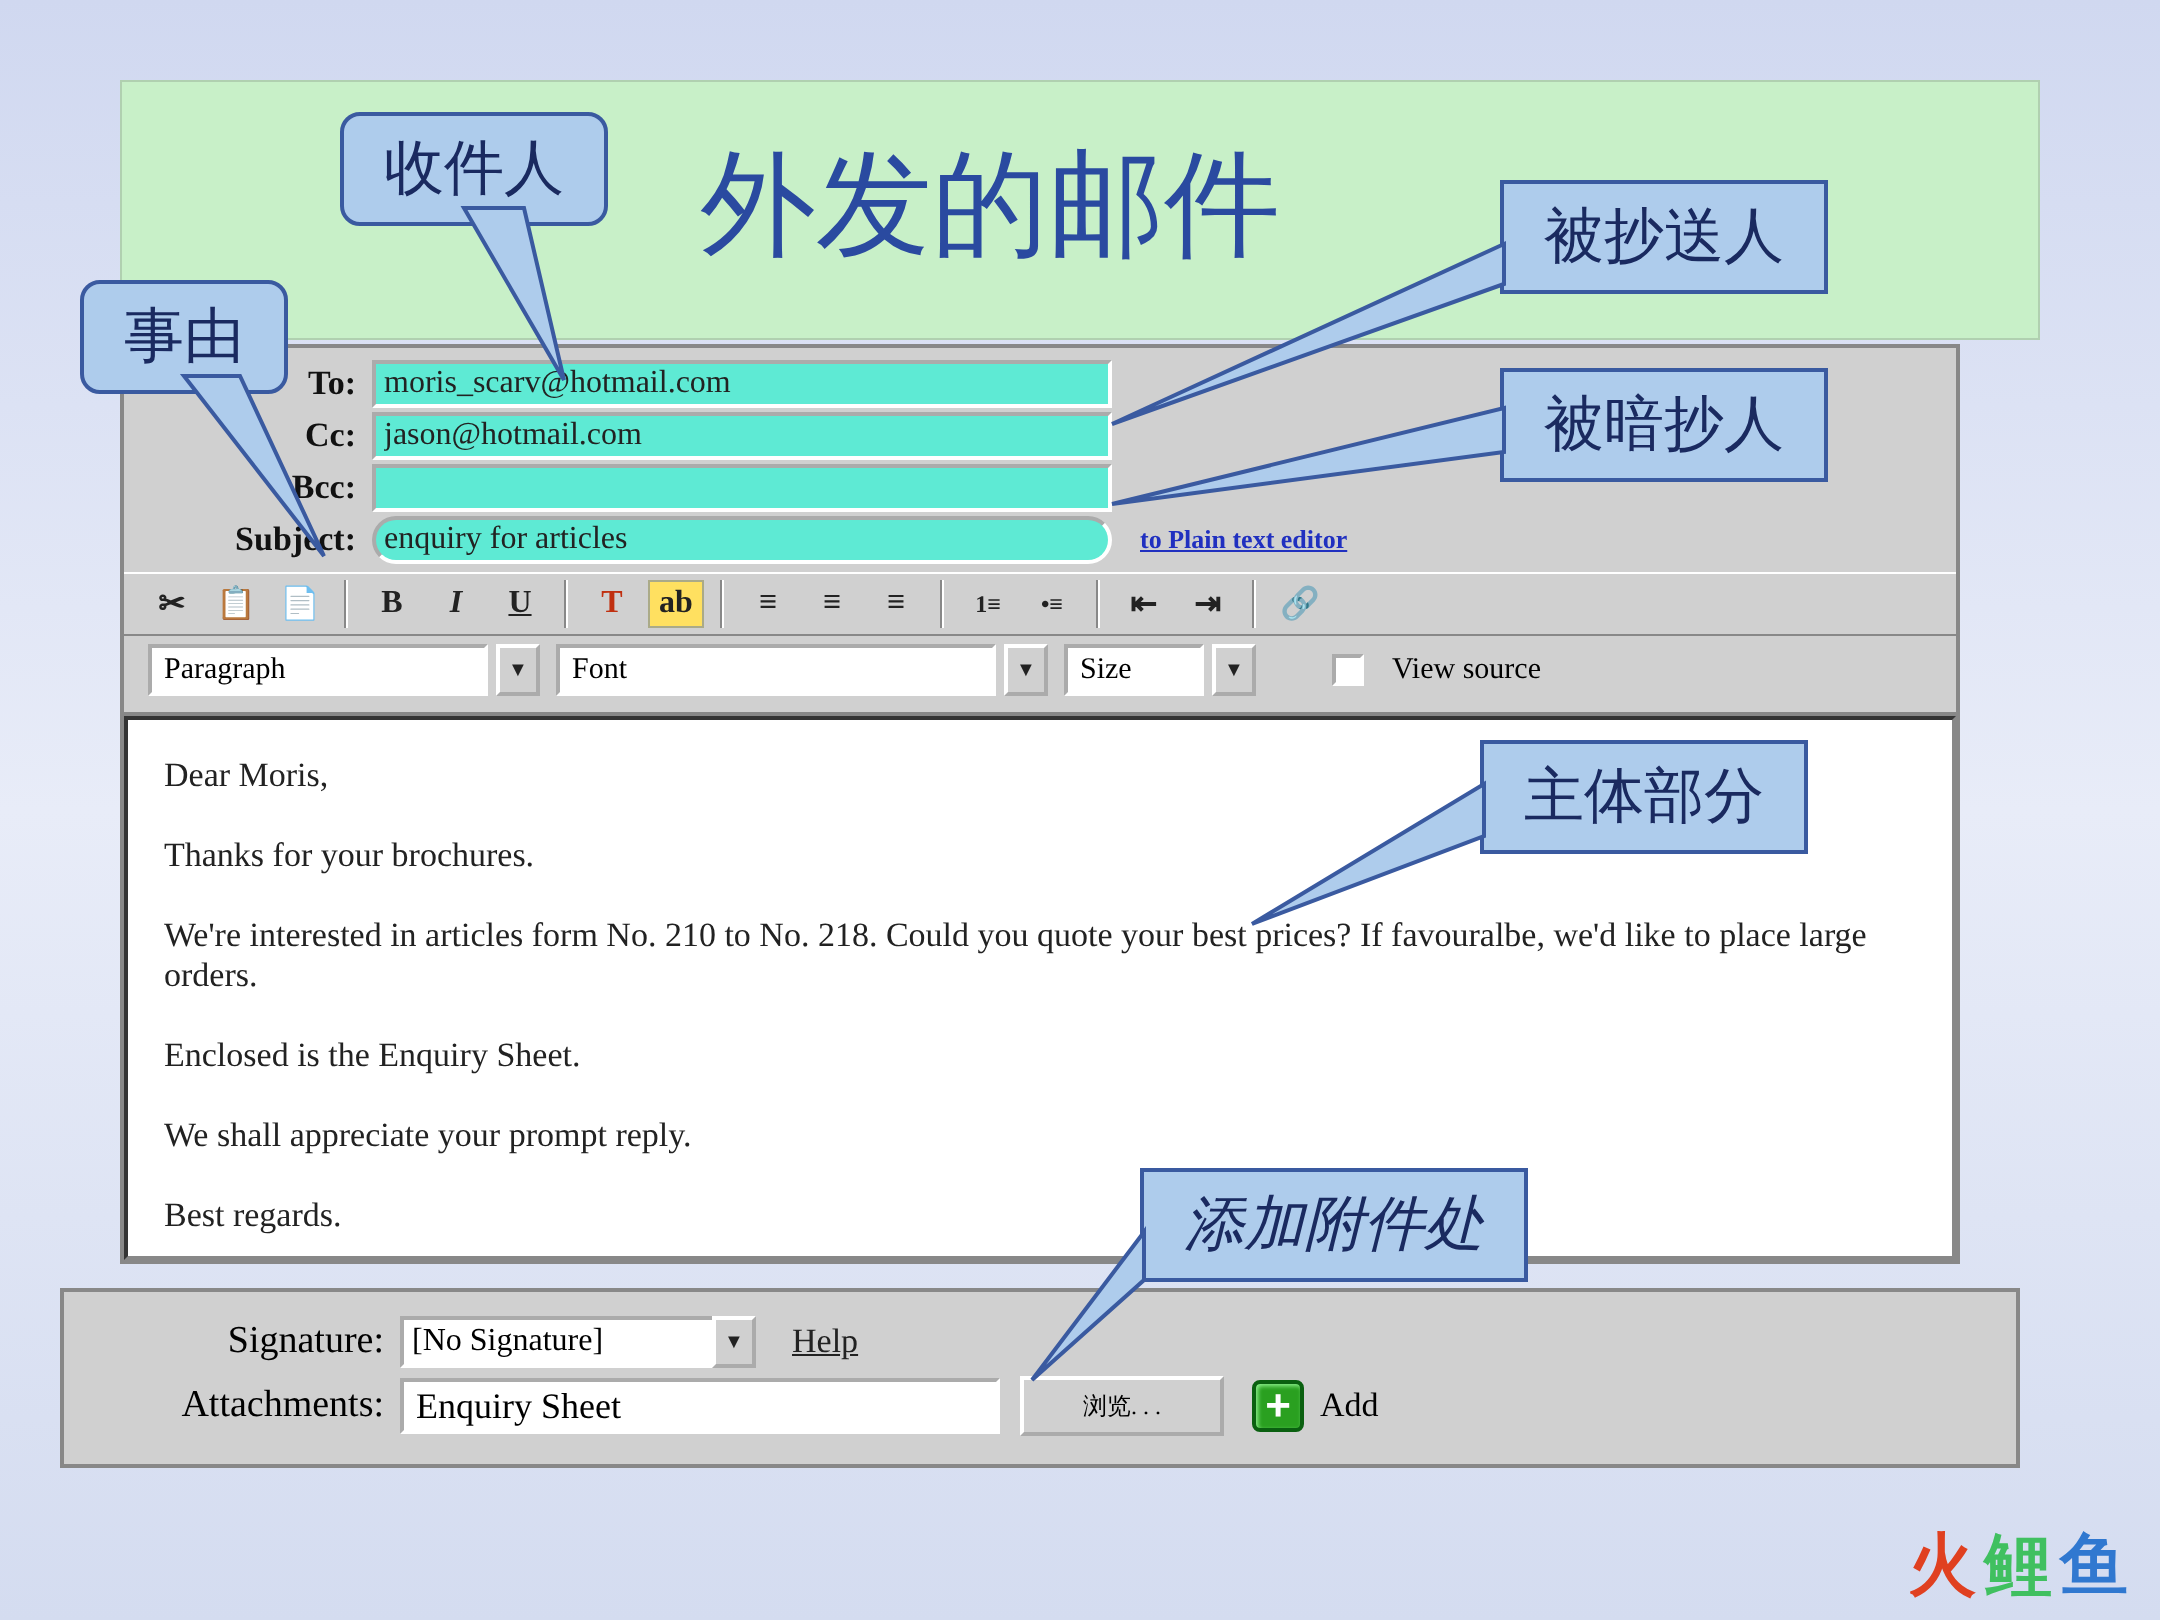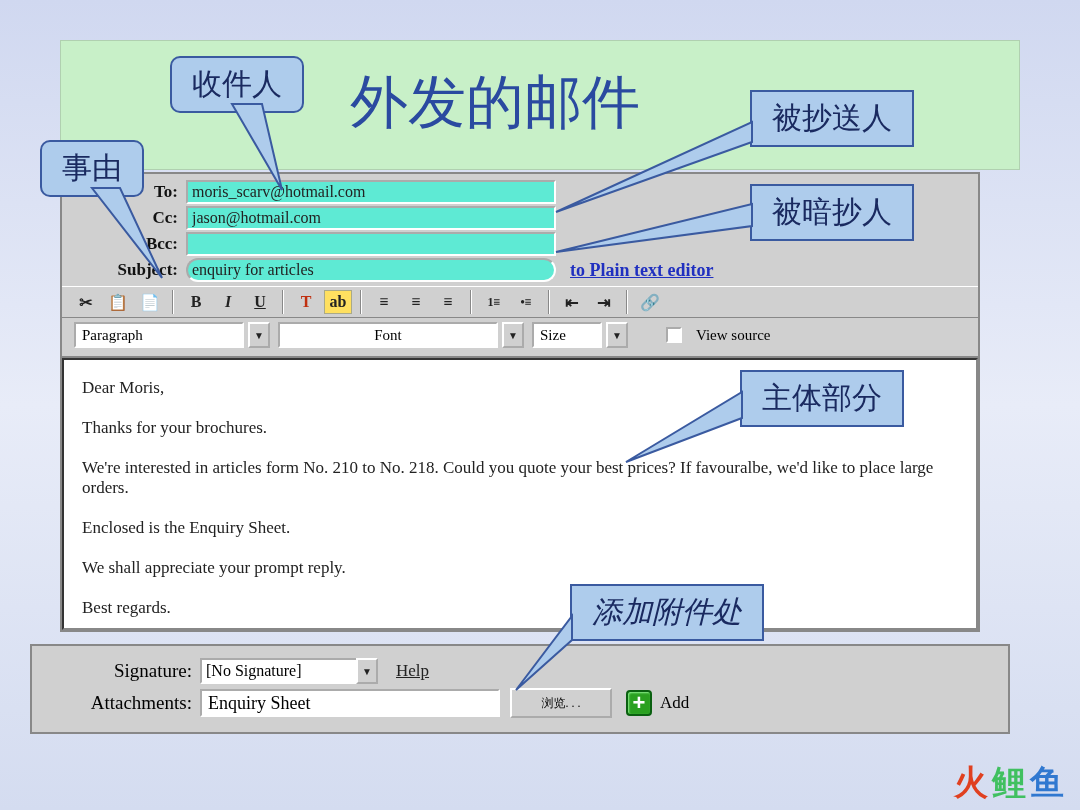--- a/index.html
+++ b/index.html
@@ -47,21 +47,21 @@
     height: 24px;
     border: 2px inset #fff;
     background: #5eead4;
     font-family: Verdana; font-size: 16px;
     padding: 2px 4px;
     color: #222;
   }
   .subject-input { flex: 0 0 370px; border-radius: 12px; }
   .plain-link {
     margin-left: 14px;
-    font-family: Verdana; font-size: 18px;
+    font-family: Verdana; font-size: 13px;
     color: #2030c0; font-weight: bold;
     text-decoration: underline;
     cursor: pointer;
   }
   .toolbar {
     background: #d0d0d0;
     border-top: 1px solid #fff;
     border-bottom: 1px solid #888;
     display: flex; align-items: center;
     padding: 3px 10px;
@@ -91,21 +91,21 @@
     border-bottom: 2px inset #888;
   }
   .combo {
     height: 26px;
     border: 2px inset #fff;
     background: #fff;
     font-family: Verdana; font-size: 15px;
     padding: 0 6px;
   }
   .combo-wide { width: 170px; }
-  .combo-mid  { width: 220px; text-align: center; }
+  .combo-mid  { width: 220px; }
   .combo-sm   { width: 70px; }
   .drop-btn {
     width: 22px; height: 26px;
     background: #d0d0d0;
     border: 2px outset #fff;
     display: inline-flex; align-items: center; justify-content: center;
     font-size: 10px; color: #222;
     margin-left: -4px;
   }
   .chk {

